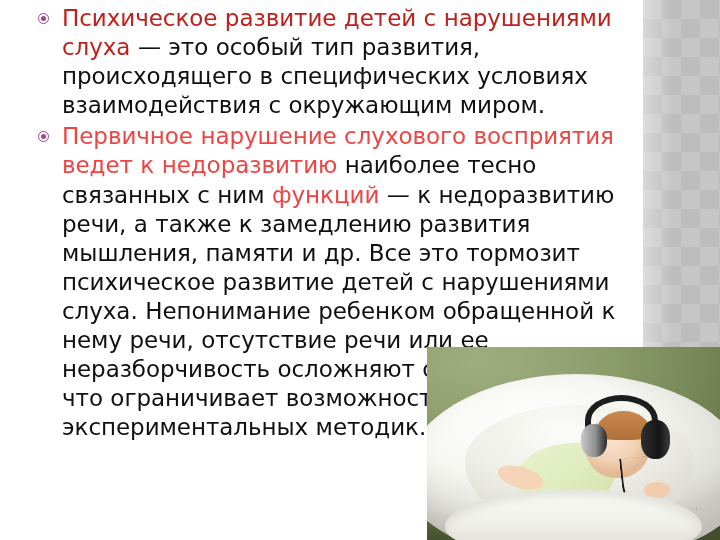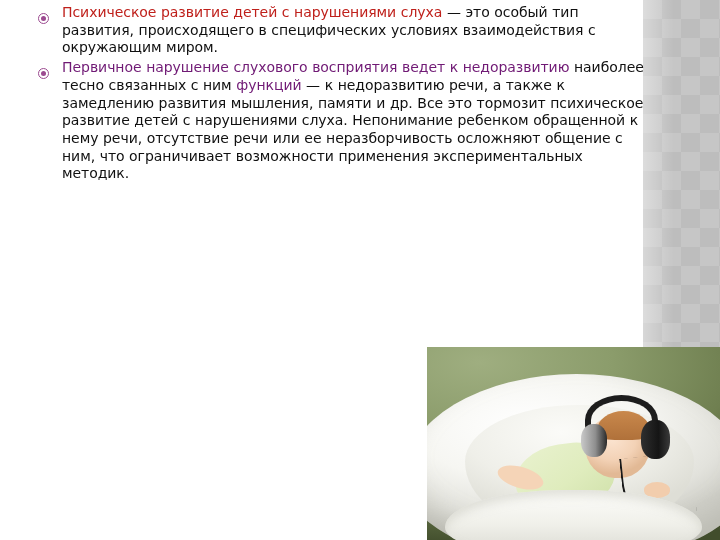--- a/index.html
+++ b/index.html
@@ -67,28 +67,28 @@
     position: absolute;
     left: 50%;
     top: 50%;
     width: 5px;
     height: 5px;
     margin: -2.5px 0 0 -2.5px;
     border-radius: 50%;
     background: #9c4a90;
   }
   .para {
-    font-size: 14px;
+    font-size: 23px;
     line-height: 1.265;
     color: #101010;
     letter-spacing: -0.05px;
     word-spacing: 0.2px;
   }
   .em-red   { color: #bf201b; }
-  .em-green { color: #701a75; }
+  .em-green { color: #ef4444; }
 
   
   #photo {
     position: absolute;
     left: 427px;
     top: 347px;
     width: 293px;
     height: 193px;
     overflow: hidden;
   }

